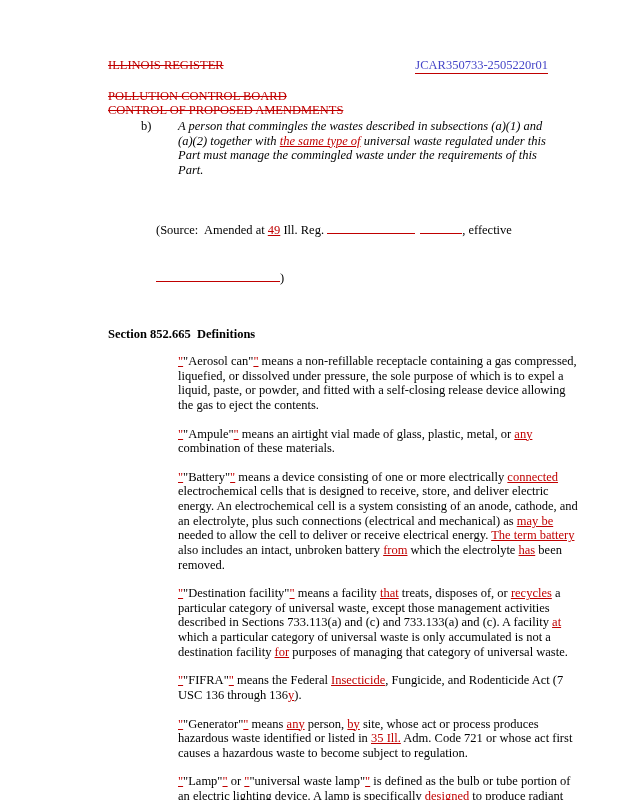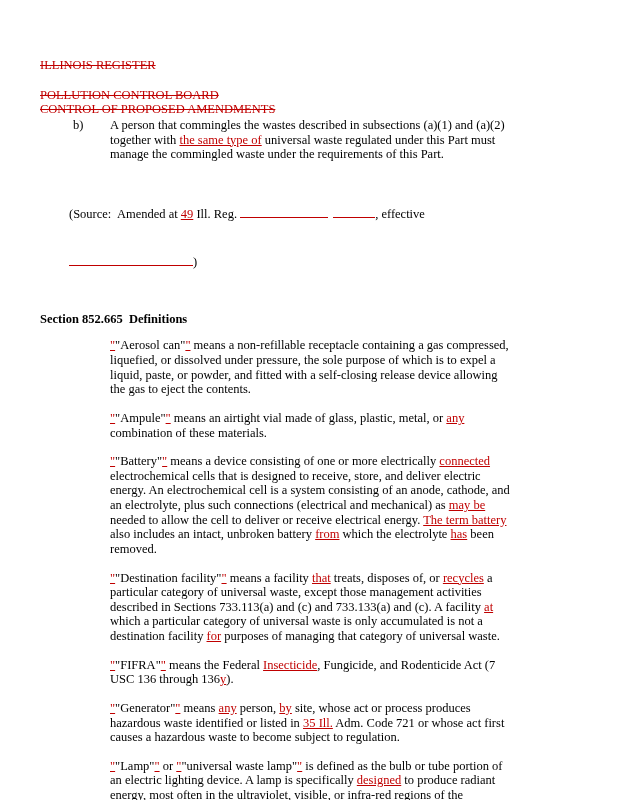--- a/index.html
+++ b/index.html
@@ -3,47 +3,48 @@
 <meta charset="utf-8">
 <style>
   :root { --markup-red:#C00000; --link-blue:#4646C8; }
   * { box-sizing:border-box; }
   html,body { margin:0; padding:0; }
   body {
     width:618px; height:800px; background:#ffffff; color:#000;
     font-family:"Liberation Serif","DejaVu Serif",serif;
     font-size:12.5px; line-height:1.17;
   }
-  .page { position:relative; width:618px; height:800px; padding:58px 70px 10px 40px; overflow:hidden; background:#fff; }
+  .page { position:relative; width:618px; height:800px; padding:58px 70px 10px 108px; overflow:hidden; background:#fff; }
   .header-row { display:flex; justify-content:space-between; align-items:baseline; }
   .markup-strike { color:var(--markup-red); text-decoration:line-through; }
   .jcar-link { color:var(--link-blue); border-bottom:1px solid var(--markup-red); }
   .center-titles { margin-top:15px; text-align:left; }
   .center-titles > div { line-height:1.17; }
   .sub-b { display:flex; margin-top:1px; }
   .sub-label { width:37px; margin-left:33px; flex:none; }
-  .sub-text { width:402px; }
-  .source-block { margin-top:15px; margin-left:29px; white-space:pre-wrap; }
+  .sub-text { width:402px;font-style:italic; }
+  .source-block { margin-top:15px; margin-left:48px; white-space:pre-wrap; }
   .blank { display:inline-block; height:12px; border-bottom:1px solid var(--markup-red); vertical-align:baseline; }
   .blank-1a { width:88px; margin-right:5px; }
   .blank-1b { width:42px; }
   .blank-2 { width:124px; }
   .source-line2 { margin-top:3px; }
   .section-heading { font-weight:bold; margin-top:13px; white-space:pre-wrap; }
   .definitions { margin-top:12px; margin-left:70px; width:402px; }
   .para { margin-bottom:14px; }
   .ins { color:var(--markup-red); text-decoration:underline; }
 </style>
 </head>
 <body>
 
 <div class="page">
 
   <div class="header-row">
     <span class="markup-strike">ILLINOIS REGISTER</span>
+    <span class="jcar-link">JCAR350733-2505220r01</span>
   </div>
 
   <div class="center-titles">
     <div class="markup-strike">POLLUTION CONTROL BOARD</div>
     <div class="markup-strike">CONTROL OF PROPOSED AMENDMENTS</div>
   </div>
 
   <div class="sub-b">
     <span class="sub-label">b)</span>
     <div class="sub-text"><span class="txt">A person that commingles the wastes described in subsections (a)(1) and (a)(2) together with </span><span class="ins">the same type of</span><span class="txt"> universal waste regulated under this Part must manage the commingled waste under the requirements of this Part.</span></div>

